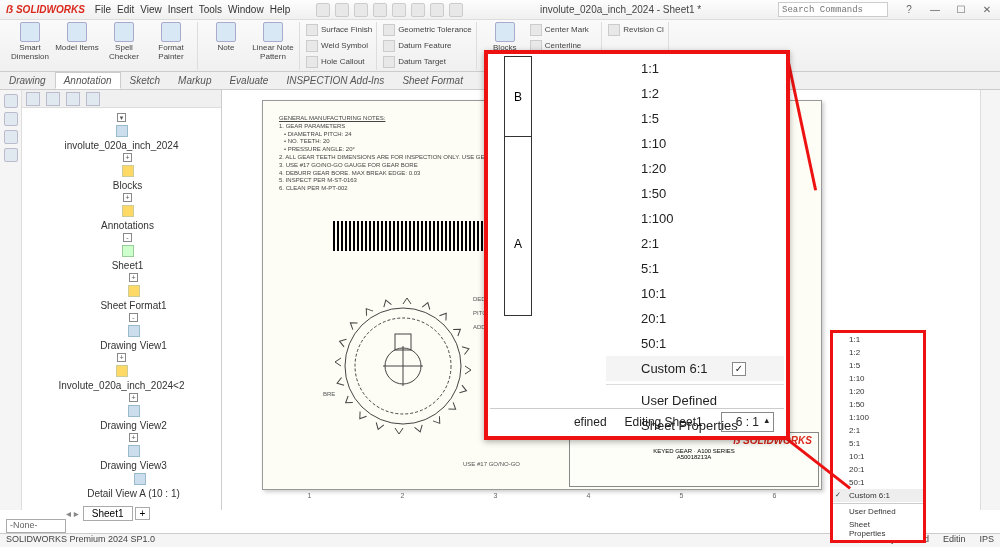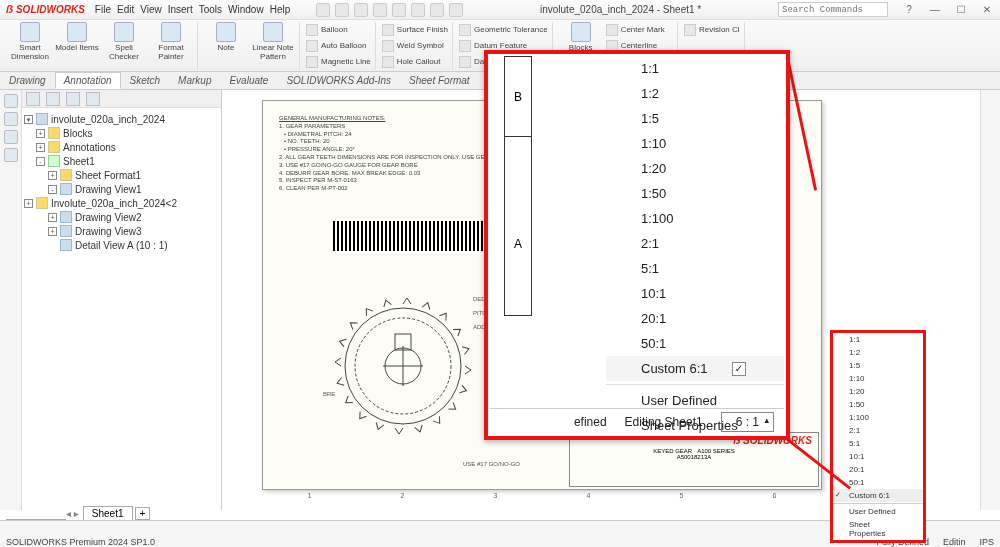--- a/index.html
+++ b/index.html
@@ -34,21 +34,21 @@
 
 
 .main { display:flex; height:420px; }
 .leftrail { width:22px; background:#f5f5f5; border-right:1px solid #ddd; display:flex; flex-direction:column; gap:4px; padding-top:4px; align-items:center; }
 .leftrail .ic { width:14px; height:14px; background:#e0e8f0; border:1px solid #bbc; border-radius:2px; }
 
 .panel { width:200px; background:#fff; border-right:1px solid #ccc; overflow:hidden; }
 .panel-head { height:18px; background:#f0f0f0; display:flex; align-items:center; gap:6px; padding:0 4px; border-bottom:1px solid #ddd; }
 .panel-head .ic { width:14px; height:14px; background:#e0e8f0; border:1px solid #bbc; }
 .tree { padding:4px 2px; font-size:10px; color:#333; }
-.tree .node { display:flex; align-items:center; gap:3px; padding:1px 0; white-space:nowrap; }
+.tree .node { display:flex; align-items:center; gap:3px; padding:1px 0; white-space:nowrap;flex-direction:column; }
 .tree .ic { width:12px; height:12px; background:#ffd966; border:1px solid #cc9; flex-shrink:0; }
 .tree .ic.blue { background:#cde; border-color:#9bc; }
 .tree .ic.grn { background:#cfc; border-color:#9c9; }
 .tree .toggle { width:9px; height:9px; border:1px solid #888; font-size:7px; line-height:7px; text-align:center; color:#555; flex-shrink:0; }
 .tree .ind1 { margin-left:12px; }
 .tree .ind2 { margin-left:24px; }
 .tree .ind3 { }
 
 .canvas { flex:1; background:#fff; position:relative; overflow:hidden; }
 .sheet { position:absolute; left:40px; top:10px; width:560px; height:390px; background:#fdfdf5; border:1px solid #999; box-shadow:2px 2px 4px rgba(0,0,0,0.2); }
@@ -88,21 +88,21 @@
 .zoom-small .item.sel::before { content:"✓"; position:absolute; left:2px; font-size:7px; }
 .zoom-small .sep { border-top:1px solid #ccc; margin:1px 0; }
 
 
 .connector { position:absolute; border-top:3px solid #e11; z-index:45; }
 .conn1 { left:788px; top:53px; width:140px; transform:rotate(78deg); transform-origin:left top; }
 .conn2 { left:788px; top:438px; width:80px; transform:rotate(38deg); transform-origin:left top; }
 
 
 .leftcombo { position:absolute; left:6px; bottom:14px; width:60px; height:14px; border:1px solid #aaa; font-size:9px; padding:0 3px; color:#666; background:#fff; }
-.status { position:absolute; bottom:0; left:0; right:0; height:27px; background:#f5f5f5; border-top:1px solid #ccc; font-size:9px; color:#444; display:flex; align-items:flex-end; padding:0 6px; justify-content:space-between; }
+.status { position:absolute; bottom:0; left:0; right:0; height:14px; background:#f5f5f5; border-top:1px solid #ccc; font-size:9px; color:#444; display:flex; align-items:flex-start; padding:0 6px; justify-content:space-between; }
 .status .right { display:flex; gap:14px; }
 
 svg.gear-svg { width:100%; height:100%; }
 </style>
 </head>
 <body>
 
 <div class="titlebar">
   <span class="logo"><span style="color:#da291c">ẞ</span> SOLID<span style="color:#da291c">WORKS</span></span>
   <div class="menubar" style="background:transparent;height:auto;padding-left:4px;">
@@ -163,36 +163,20 @@
     <div class="rbtn-big">
         <div class="ic"></div>
         <span>Linear Note
 Pattern</span>
       </div>
   </div>
   <div class="rgroup">
     <div class="rstack">
       <div>
           <span class="ic"></span>
-          <span>Balloon</span>
-        </div>
-      <div>
-          <span class="ic"></span>
-          <span>Auto Balloon</span>
-        </div>
-      <div>
-          <span class="ic"></span>
-          <span>Magnetic Line</span>
-        </div>
-    </div>
-  </div>
-  <div class="rgroup">
-    <div class="rstack">
-      <div>
-          <span class="ic"></span>
           <span>Surface Finish</span>
         </div>
       <div>
           <span class="ic"></span>
           <span>Weld Symbol</span>
         </div>
       <div>
           <span class="ic"></span>
           <span>Hole Callout</span>
         </div>
@@ -243,21 +227,21 @@
     </div>
   </div>
 </div>
 
 <div class="tabs">
   <span>Drawing</span>
   <span class="active">Annotation</span>
   <span>Sketch</span>
   <span>Markup</span>
   <span>Evaluate</span>
-  <span>SOLIDWORKS Add-Ins</span>
+  <span>INSPECTION Add-Ins</span>
   <span>Sheet Format</span>
 </div>
 
 <div class="main">
   <div class="leftrail">
     <div class="ic"></div>
     <div class="ic"></div>
     <div class="ic"></div>
     <div class="ic"></div>
   </div>

